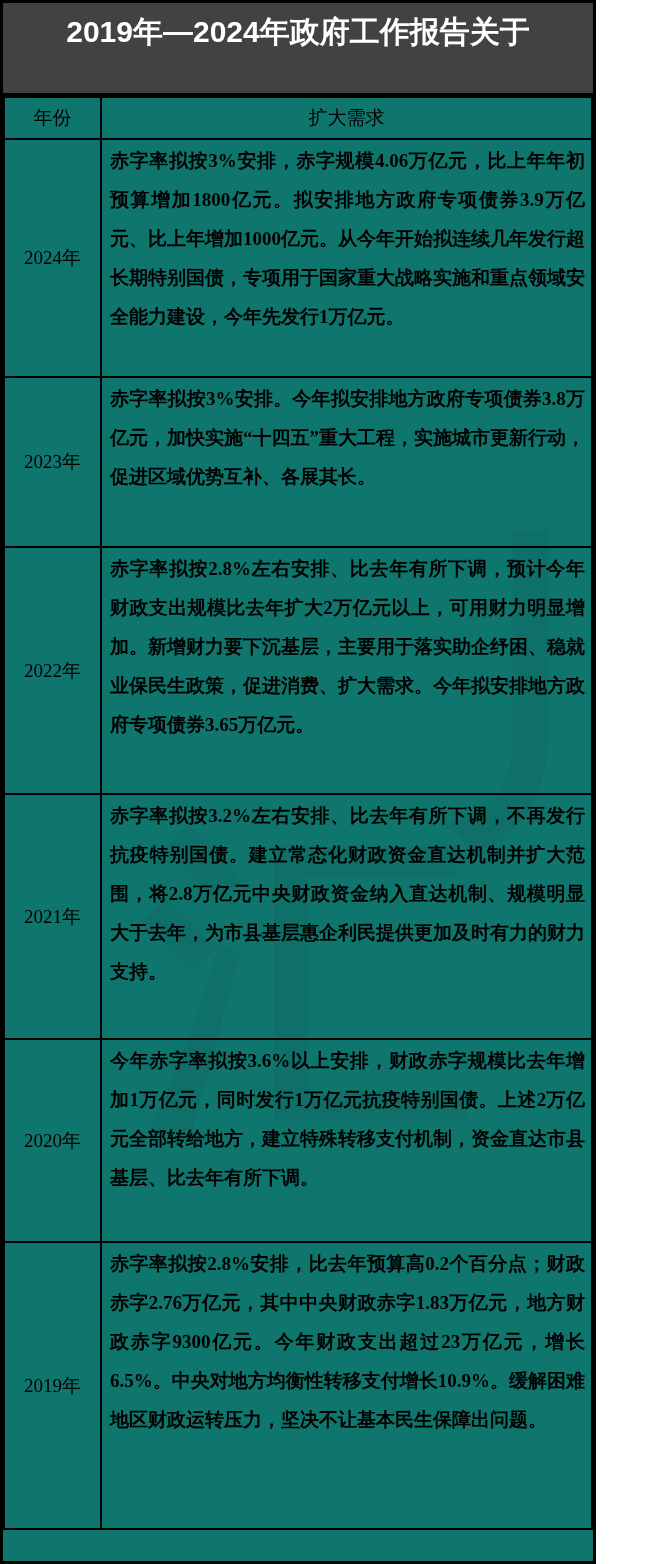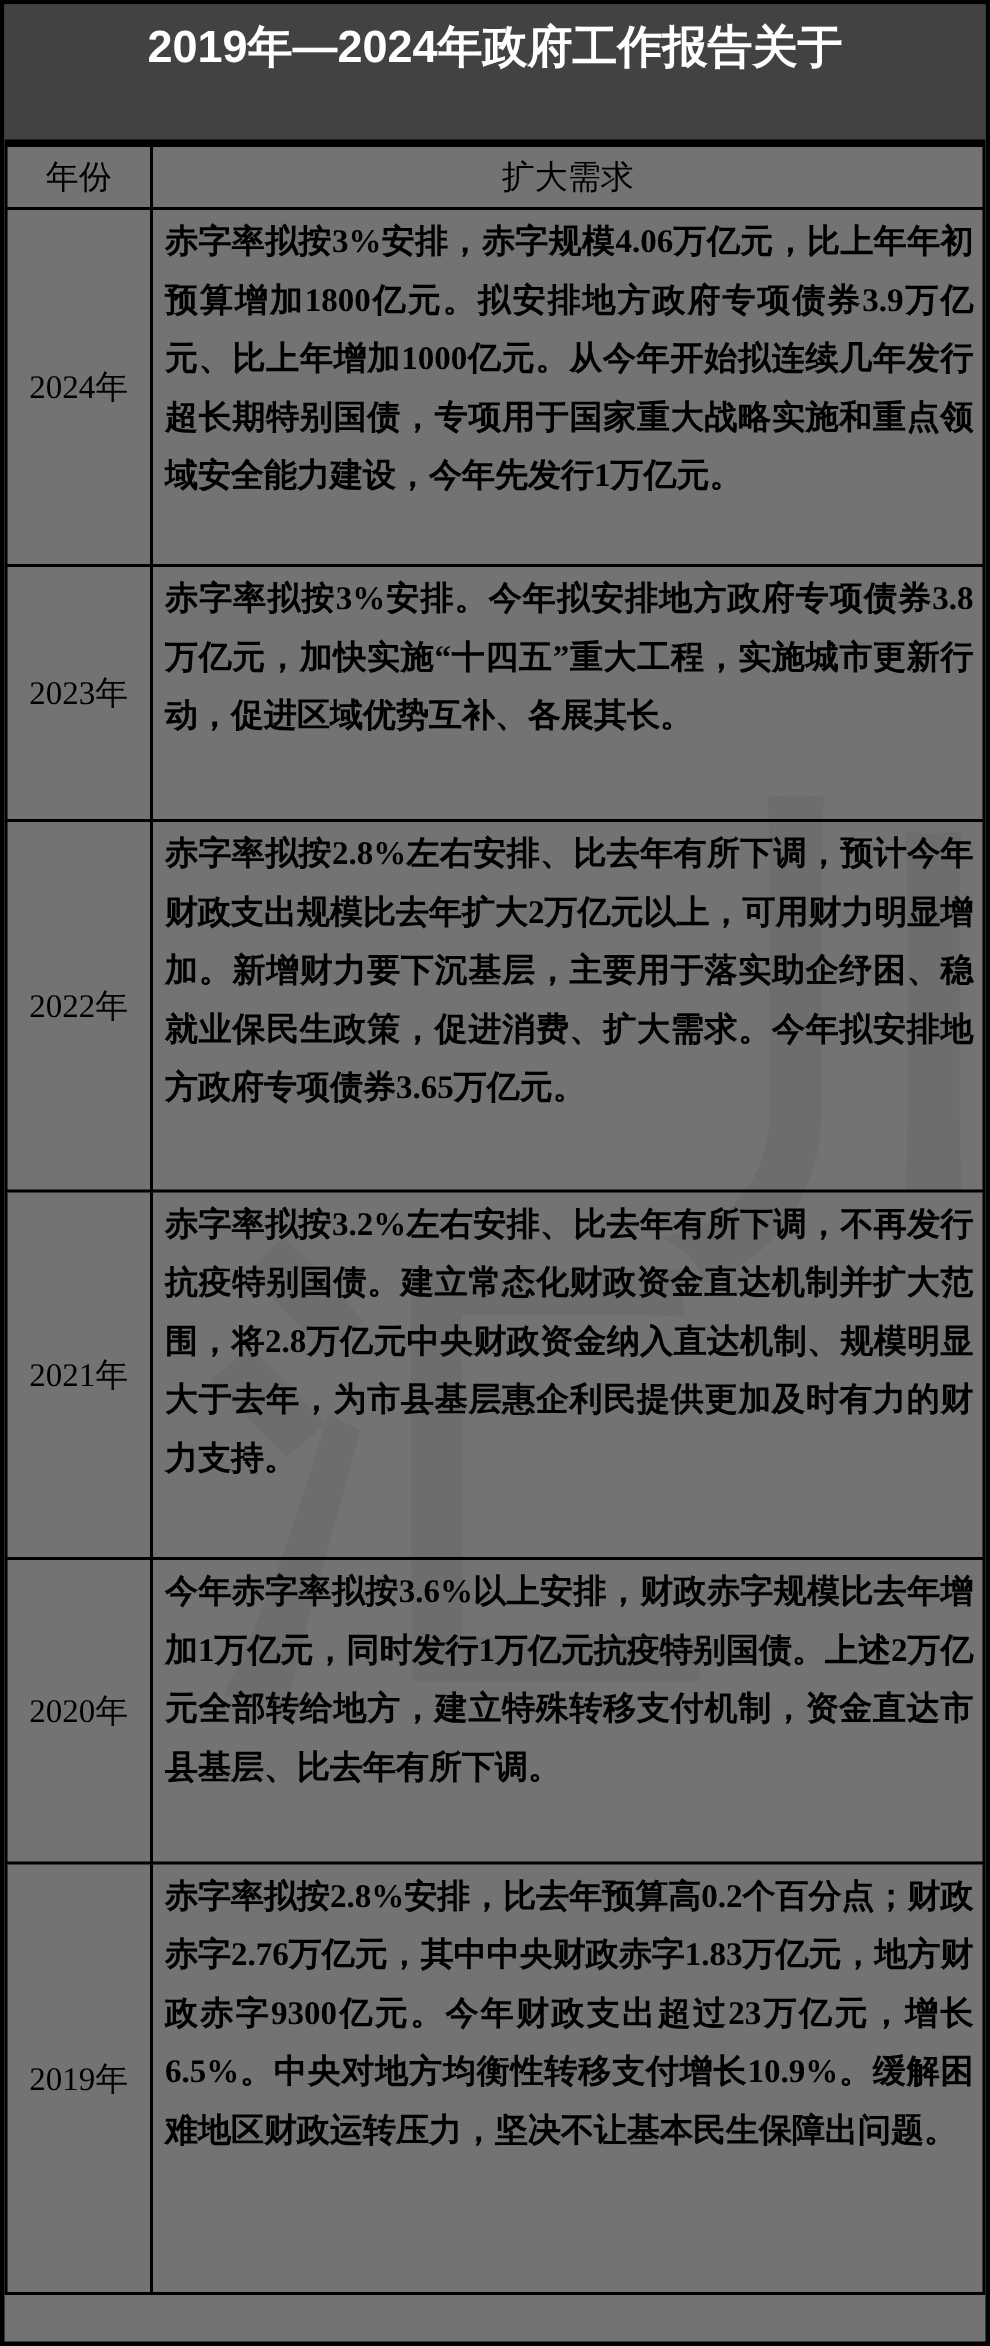--- a/index.html
+++ b/index.html
@@ -1,20 +1,20 @@
 <!DOCTYPE html>
 <html><head>
 <meta charset="utf-8">
 <style>
   html,body{margin:0;padding:0;background:#ffffff;}
   .page{
     position:relative;
-    width:660px;height:1564px;
+    width:596px;height:1564px;
     box-sizing:border-box;
-    background:#737373;
+    background:#0f766e;
     border:3px solid #000;
     overflow:hidden;
     font-family:"Liberation Serif","DejaVu Serif",serif;
     color:#000;
   }
   .title-band{
     box-sizing:border-box;
     height:93px;
     background:#424242;
     border-bottom:3px solid #000;
@@ -41,21 +41,21 @@
     position:relative;
     z-index:1;
     width:100%;
     border-collapse:collapse;
     table-layout:fixed;
   }
   .policy-table td{
     box-sizing:border-box;
     border:2px solid #000;
     vertical-align:middle;
-    font-size:22px;
+    font-size:19px;
     background:transparent;
   }
   .policy-table td.no-side{border-left:none;border-right:none;border-bottom:none;}
   col.year-col{width:97px;}
   td.year-cell{
     text-align:center;
     padding:10px 2px;
   }
   td.head-cell{
     text-align:center;

